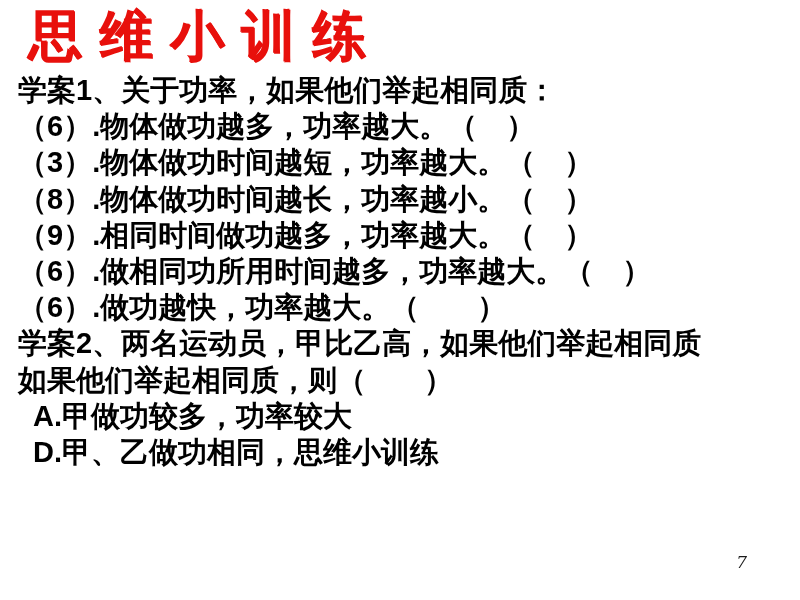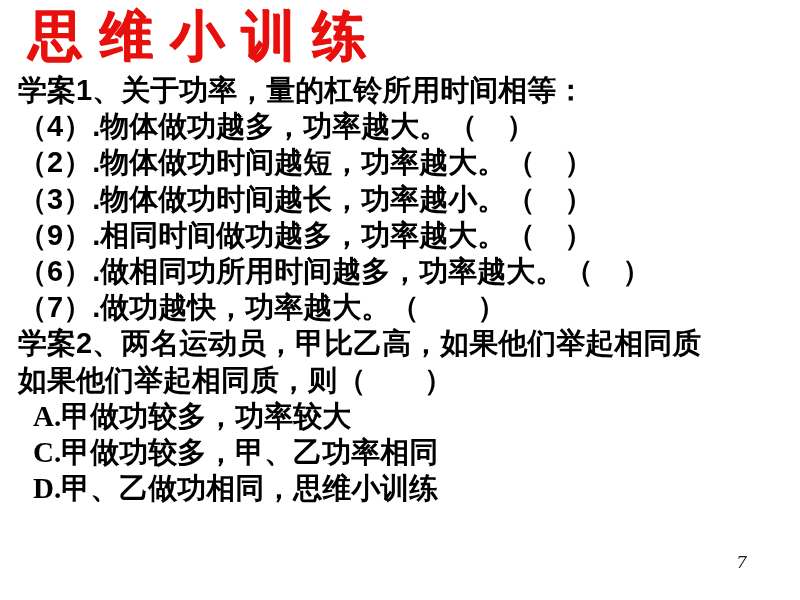--- a/index.html
+++ b/index.html
@@ -39,47 +39,46 @@
     width: 770px;
   }
   .line {
     font-size: 29px;
     line-height: 36.2px;
     font-weight: bold;
     color: var(--text-black);
     white-space: nowrap;
     font-family: "Liberation Sans", "DejaVu Sans", sans-serif;
   }
-  .line.option { margin-left: 15px; font-family: Liberation Serif, serif; }
+  .line.option { margin-left: 15px; }
   .page-number {
     position: absolute;
     right: 46px; bottom: 28px;
     font-family: "DejaVu Serif", serif;
     font-style: italic;
     font-size: 17px;
     color: var(--page-number-gray);
   }
 </style>
 </head>
 <body>
 
 <div class="slide">
 
   <h1 class="slide-title">思维小训练</h1>
 
   <div class="content">
-    <div class="line">学案1、关于功率，量的杠铃所用时间相等：</div>
-    <div class="line">（4）.物体做功越多，功率越大。（　）</div>
-    <div class="line">（2）.物体做功时间越短，功率越大。（　）</div>
-    <div class="line">（3）.物体做功时间越长，功率越小。（　）</div>
+    <div class="line">学案1、关于功率，如果他们举起相同质：</div>
+    <div class="line">（6）.物体做功越多，功率越大。（　）</div>
+    <div class="line">（3）.物体做功时间越短，功率越大。（　）</div>
+    <div class="line">（8）.物体做功时间越长，功率越小。（　）</div>
     <div class="line">（9）.相同时间做功越多，功率越大。（　）</div>
     <div class="line">（6）.做相同功所用时间越多，功率越大。（　）</div>
-    <div class="line">（7）.做功越快，功率越大。（　　）</div>
+    <div class="line">（6）.做功越快，功率越大。（　　）</div>
     <div class="line">学案2、两名运动员，甲比乙高，如果他们举起相同质</div>
     <div class="line">如果他们举起相同质，则（　　）</div>
     <div class="line option">A.甲做功较多，功率较大</div>
-    <div class="line option">C.甲做功较多，甲、乙功率相同</div>
     <div class="line option">D.甲、乙做功相同，思维小训练</div>
   </div>
 
   <div class="page-number">7</div>
 
 </div>
 
 </body></html>

